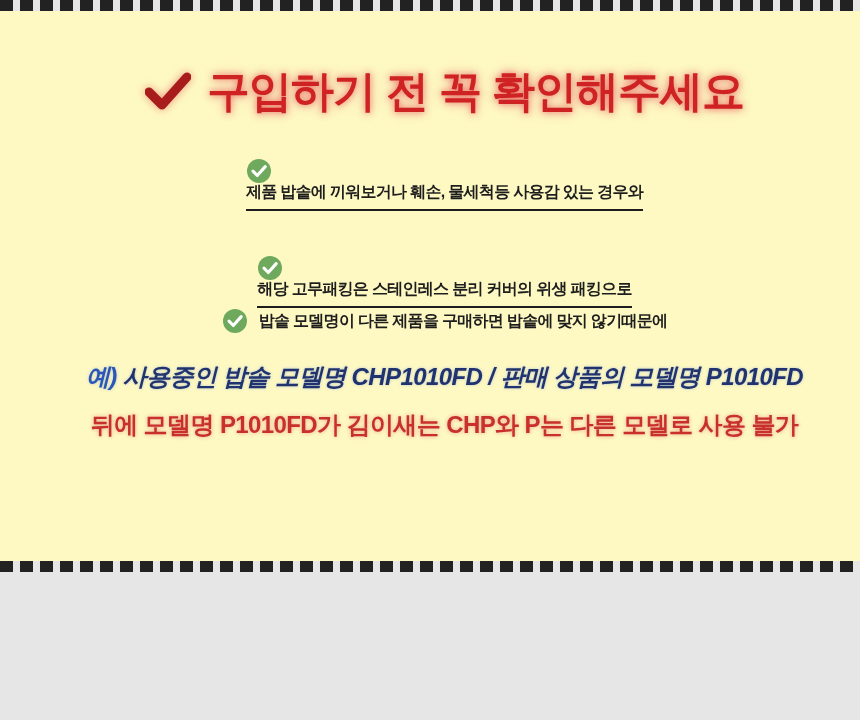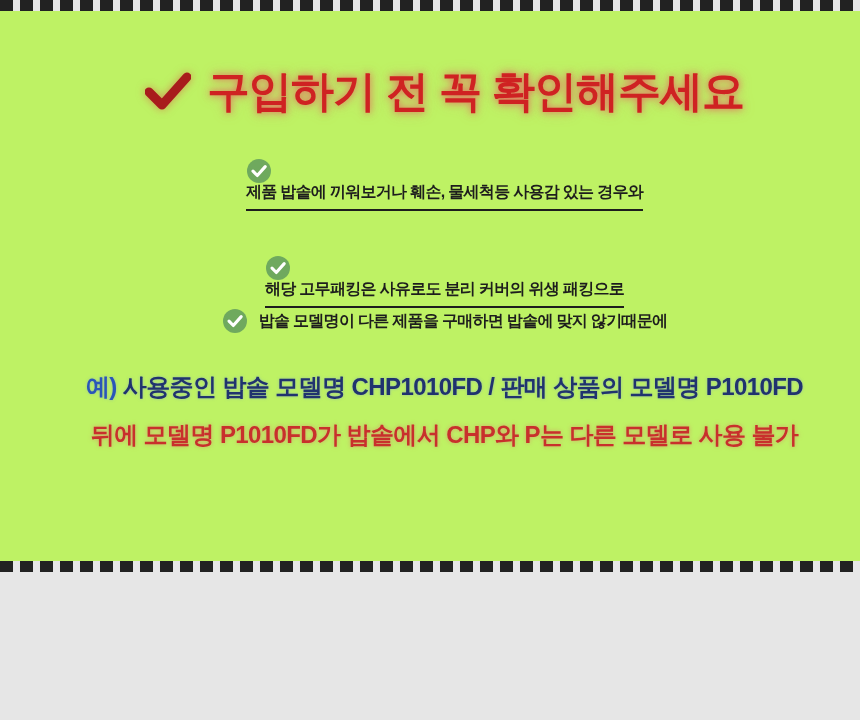--- a/index.html
+++ b/index.html
@@ -13,21 +13,21 @@
     background: #e6e6e6;
     font-family: "Liberation Sans", "DejaVu Sans", sans-serif;
     overflow: hidden;
   }
 
   .notice-card {
     position: relative;
     width: 860px;
     height: 572px;
     box-sizing: border-box;
-    background: #bef264;
+    background: #fef9c3;
     display: flex;
     flex-direction: column;
     align-items: center;
     padding-left: 29px;
   }
 
   
   .dash-rail {
     position: absolute;
     left: 0;
@@ -123,22 +123,23 @@
   
   .example-line {
     font-size: 24px;
     font-weight: 700;
     letter-spacing: -0.6px;
     white-space: nowrap;
     line-height: 1.0;
   }
   .example-line.blue {
     color: #20336e;
-    margin-top: 32px;
+    margin-top: 22px;
     text-shadow: 0 0 3px rgba(120, 150, 210, 0.55);
+    font-style: italic;
   }
   .ex-label {
     color: #2a56b8;
   }
   .example-line.red {
     color: #c8302c;
     margin-top: 24px;
     text-shadow: 0 0 4px rgba(225, 110, 110, 0.6);
   }
 </style>
@@ -165,32 +166,32 @@
       <span>제품 밥솥에 끼워보거나 훼손, 물세척등 사용감 있는 경우와</span>
     </div>
   </div>
 
   <div class="block b2">
     <div class="line headline underlined">
       <svg class="green-check" viewBox="0 0 26 26" aria-hidden="true">
         <circle cx="13" cy="13" r="12" fill="#6fa95e"></circle>
         <path d="M7 13.2 L11.3 17.5 L19.2 8.6" fill="none" stroke="#ffffff" stroke-width="3.1" stroke-linecap="round" stroke-linejoin="round"></path>
       </svg>
-      <span>해당 고무패킹은 사유로도 분리 커버의 위생 패킹으로</span>
+      <span>해당 고무패킹은 스테인레스 분리 커버의 위생 패킹으로</span>
     </div>
   </div>
 
   <div class="block b3">
     <div class="line headline">
       <svg class="green-check" viewBox="0 0 26 26" aria-hidden="true">
         <circle cx="13" cy="13" r="12" fill="#6fa95e"></circle>
         <path d="M7 13.2 L11.3 17.5 L19.2 8.6" fill="none" stroke="#ffffff" stroke-width="3.1" stroke-linecap="round" stroke-linejoin="round"></path>
       </svg>
       <span>밥솥 모델명이 다른 제품을 구매하면 밥솥에 맞지 않기때문에</span>
     </div>
   </div>
 
   <div class="example-line blue"><span class="ex-label">예)</span><span> 사용중인 밥솥 모델명 CHP1010FD / 판매 상품의 모델명 P1010FD</span></div>
 
-  <div class="example-line red">뒤에 모델명 P1010FD가 밥솥에서 CHP와 P는 다른 모델로 사용 불가</div>
+  <div class="example-line red">뒤에 모델명 P1010FD가 김이새는 CHP와 P는 다른 모델로 사용 불가</div>
 
   <div class="dash-rail bottom"></div>
 </div>
 
 </body></html>

